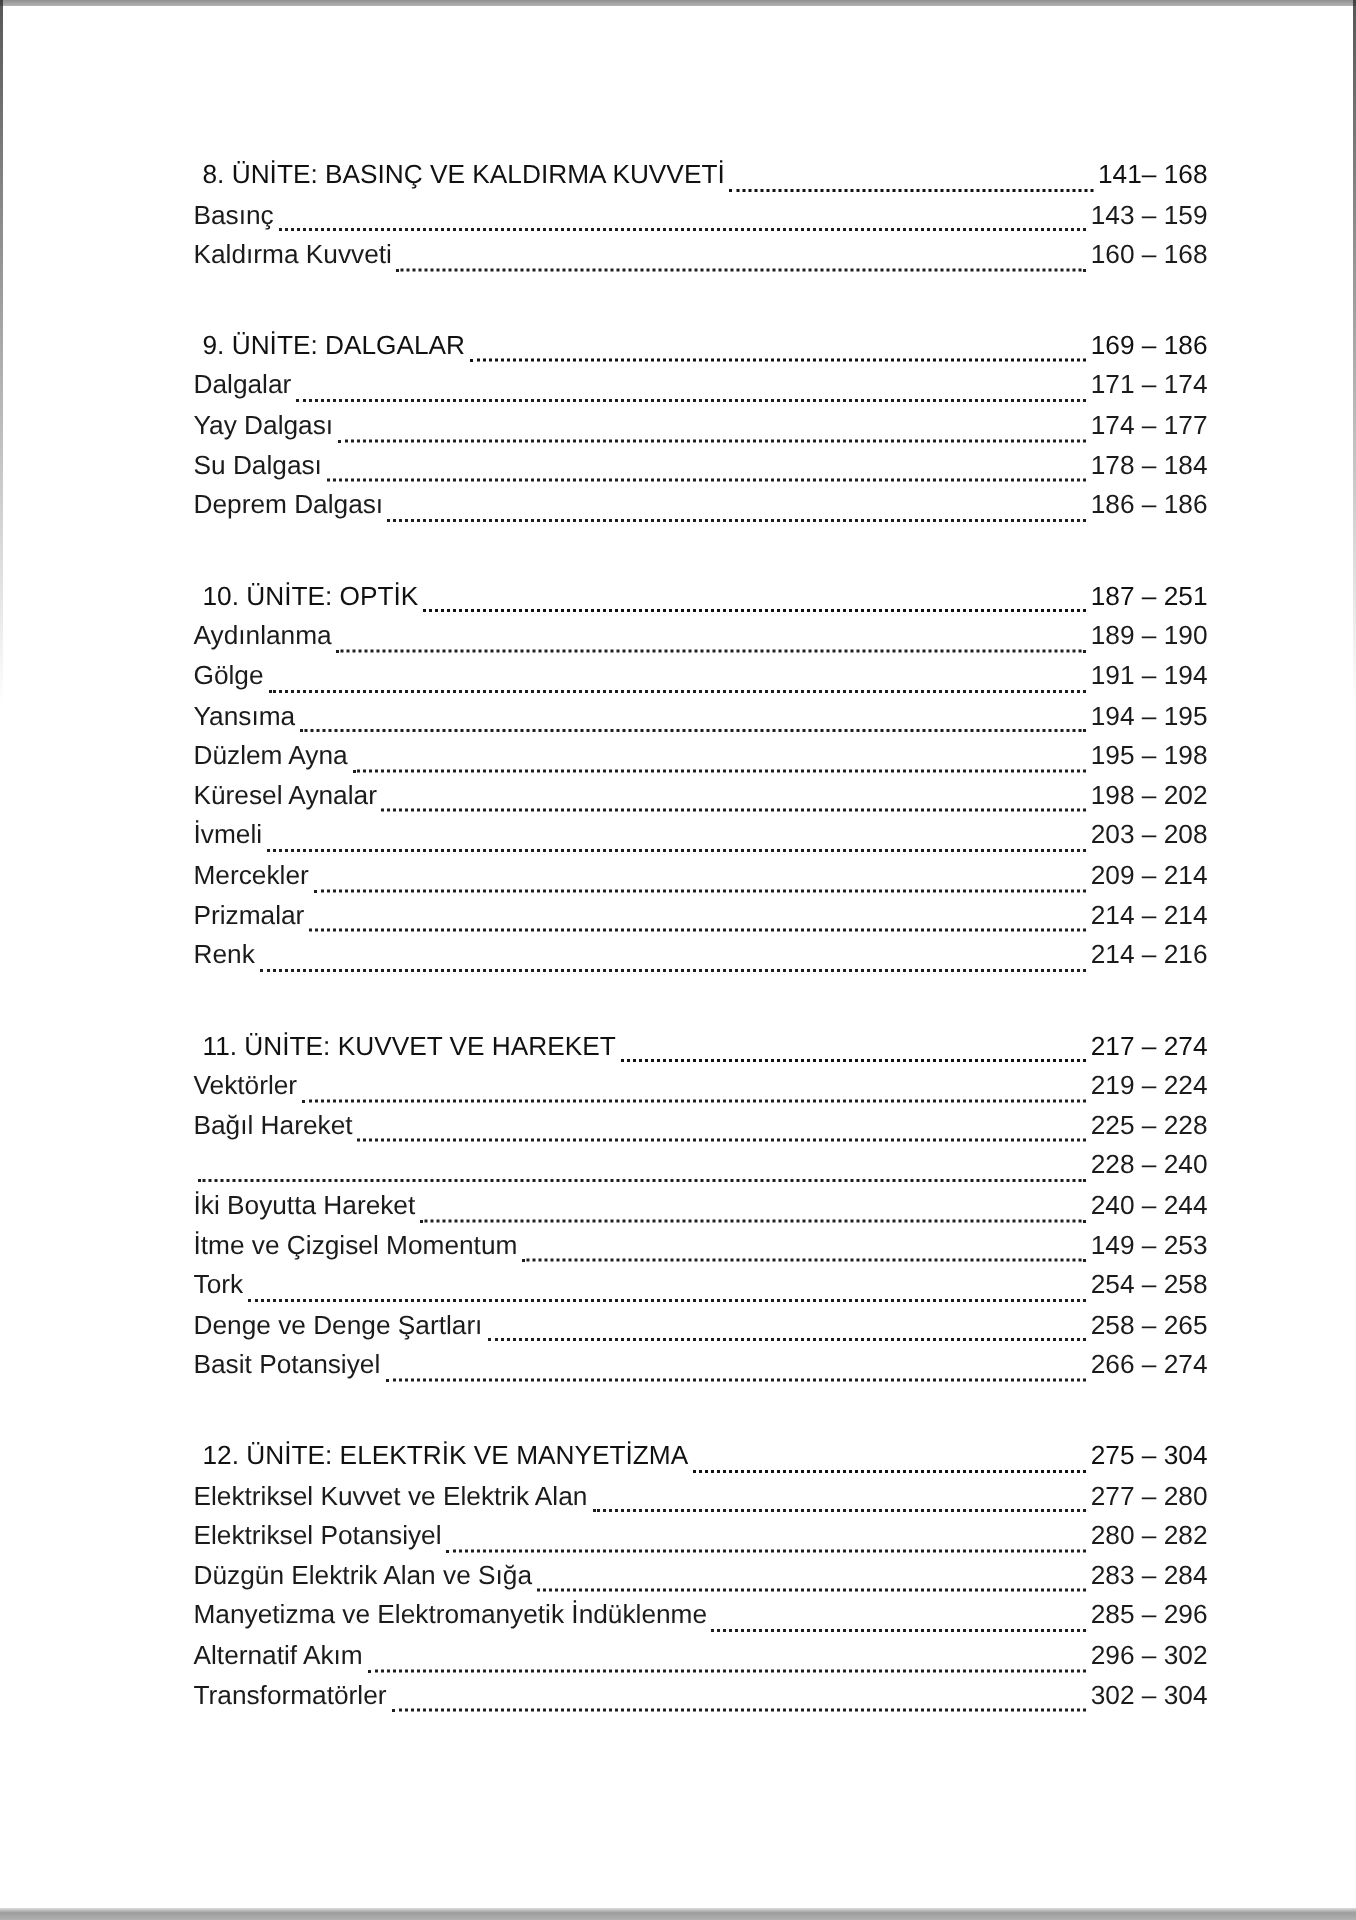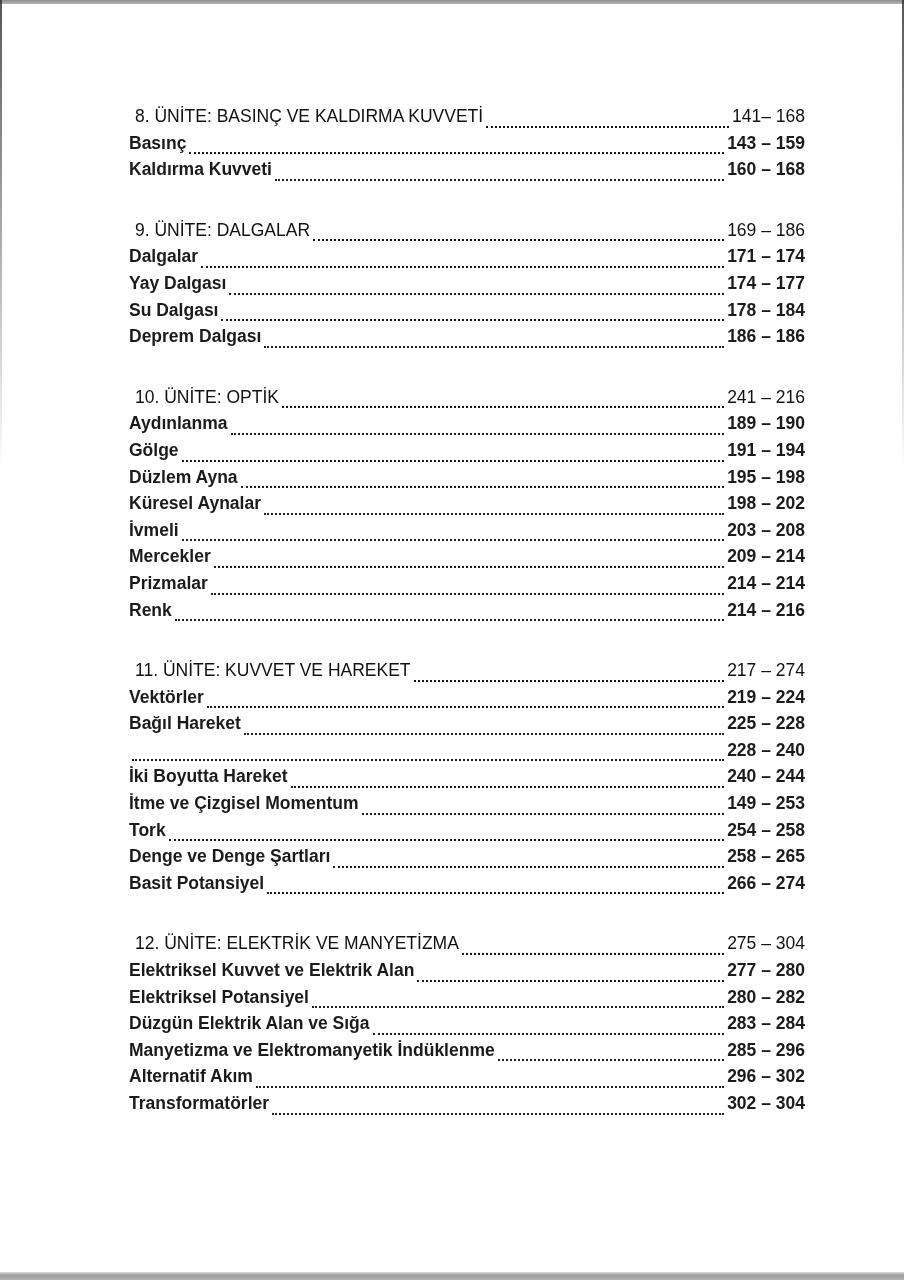--- a/index.html
+++ b/index.html
@@ -44,21 +44,20 @@
   section.toc-section {
     margin: 0 0 34px 0;
   }
 
   .row {
     display: flex;
     align-items: baseline;
     height: 26.6px;
     font-size: 17.5px;
     position: relative;
-    font-weight: bold;
   }
   .row .label {
     white-space: nowrap;
     flex: 0 0 auto;
   }
   .row .leader {
     flex: 1 1 auto;
     position: relative;
     align-self: stretch;
   }
@@ -135,33 +134,38 @@
       <div class="row item">
         <span class="label">Deprem Dalgası</span>
         <span class="leader"></span>
         <span class="pages">186 – 186</span>
       </div>
     </section>
     <section class="toc-section">
       <div class="row heading">
         <span class="label">10. ÜNİTE: OPTİK</span>
         <span class="leader"></span>
-        <span class="pages">241 – 216</span>
+        <span class="pages">187 – 251</span>
       </div>
       <div class="row item">
         <span class="label">Aydınlanma</span>
         <span class="leader"></span>
         <span class="pages">189 – 190</span>
       </div>
       <div class="row item">
         <span class="label">Gölge</span>
         <span class="leader"></span>
         <span class="pages">191 – 194</span>
       </div>
       <div class="row item">
+        <span class="label">Yansıma</span>
+        <span class="leader"></span>
+        <span class="pages">194 – 195</span>
+      </div>
+      <div class="row item">
         <span class="label">Düzlem Ayna</span>
         <span class="leader"></span>
         <span class="pages">195 – 198</span>
       </div>
       <div class="row item">
         <span class="label">Küresel Aynalar</span>
         <span class="leader"></span>
         <span class="pages">198 – 202</span>
       </div>
       <div class="row item">

